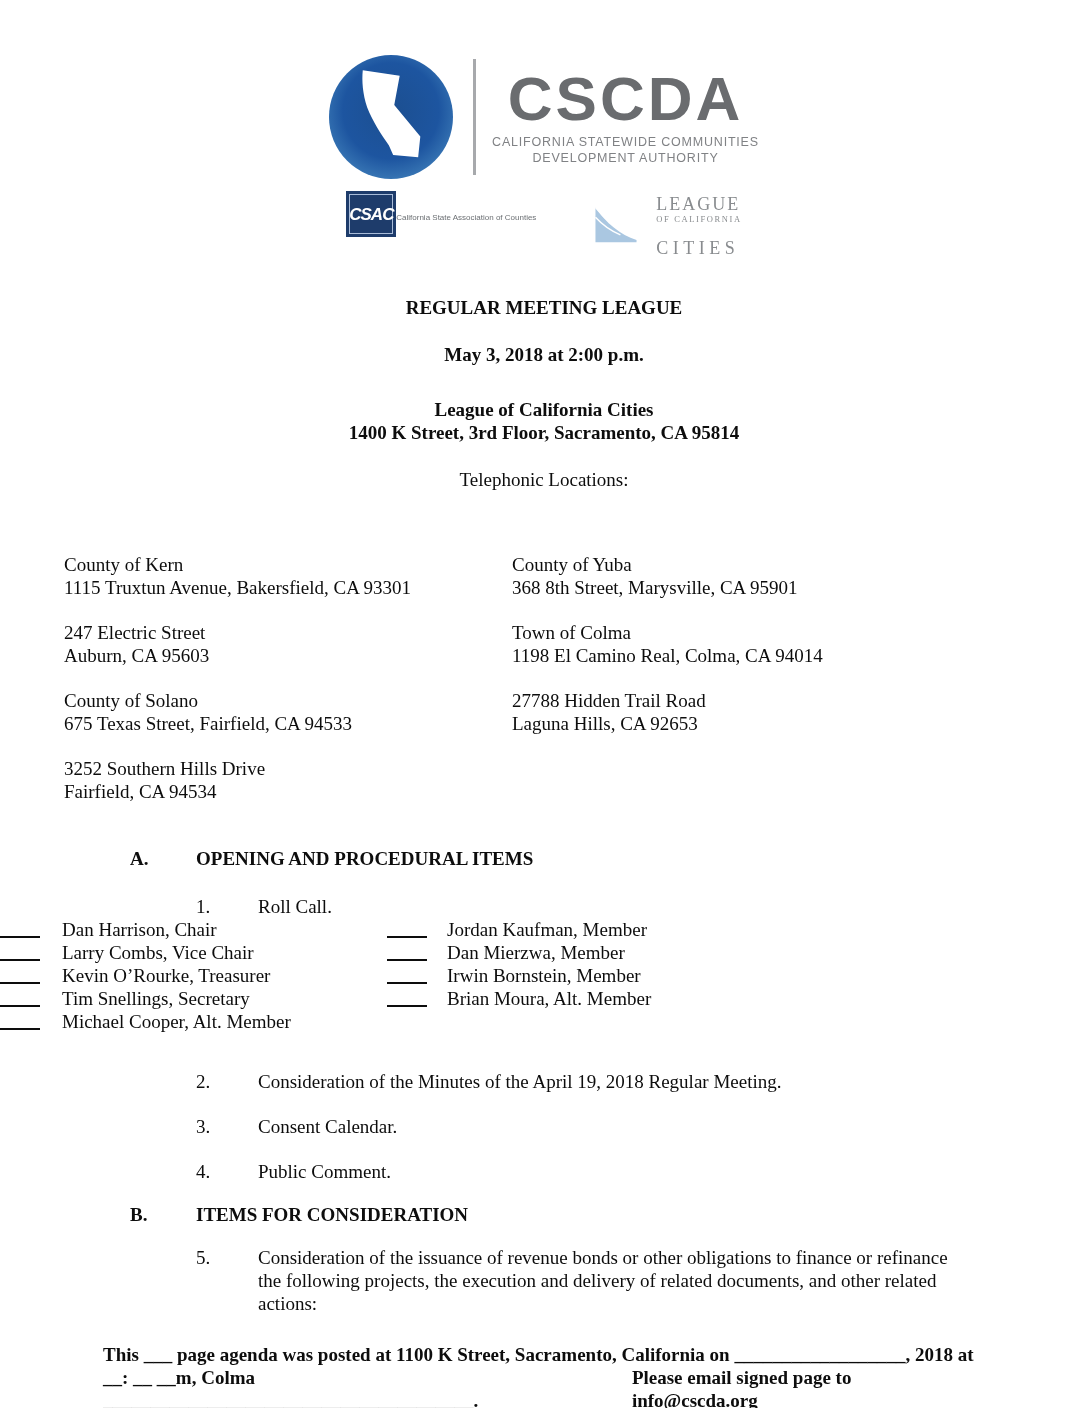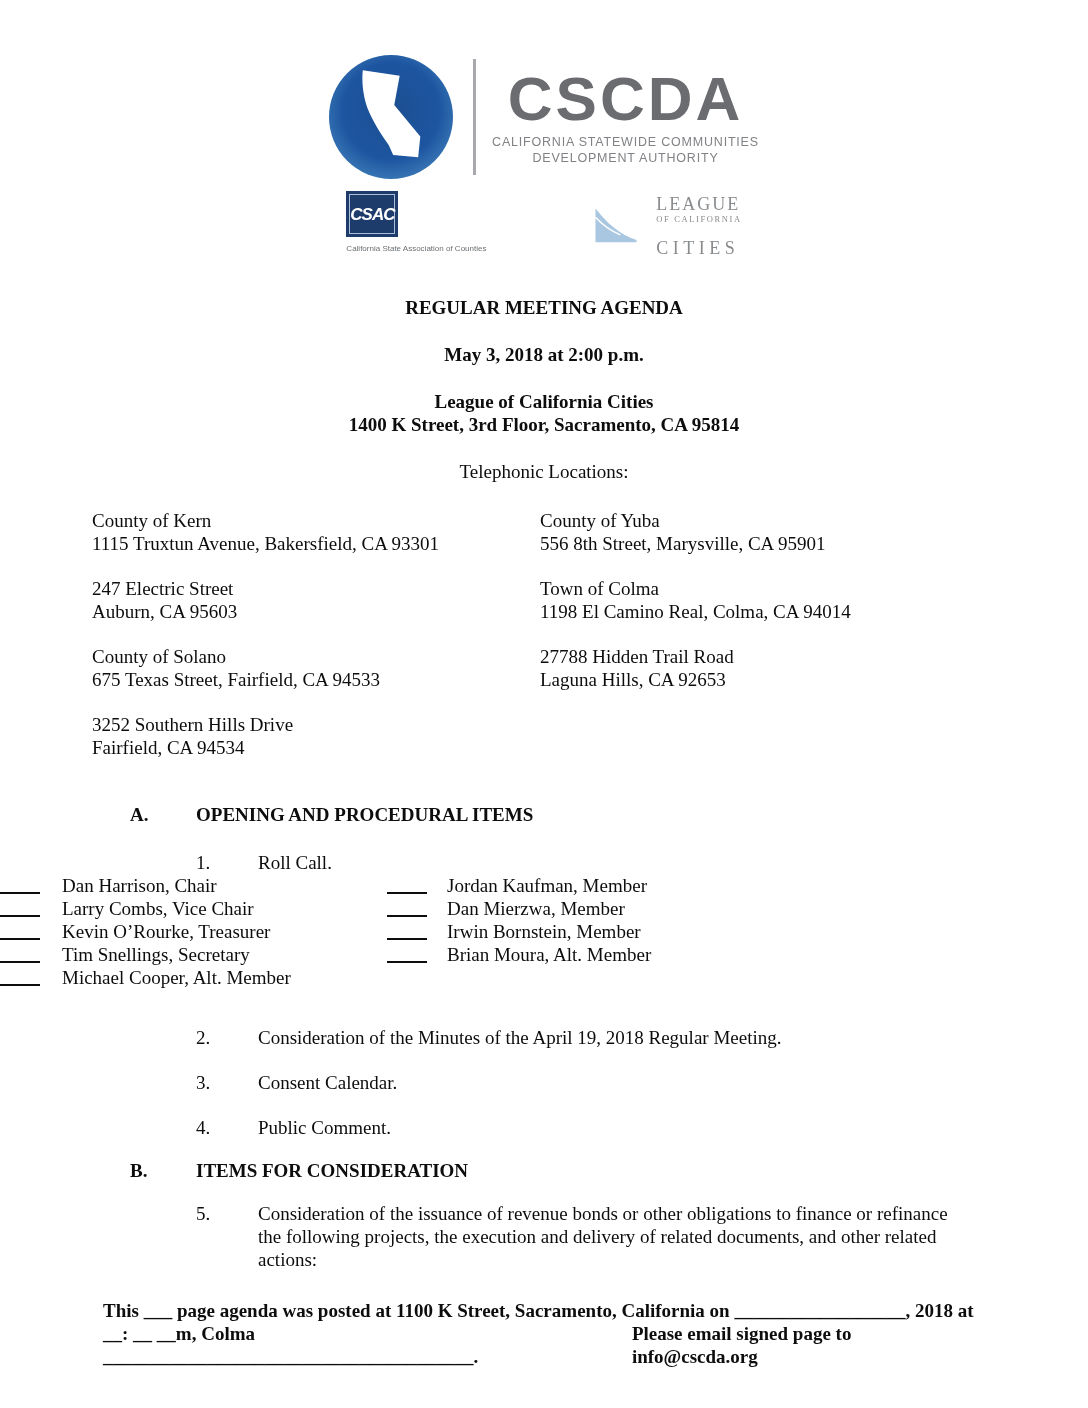--- a/index.html
+++ b/index.html
@@ -32,21 +32,21 @@
     color:#6a6c6f; letter-spacing:3px;
   }
   .cscda-sub {
     font-family:"Liberation Sans", sans-serif;
     font-size:12.5px; line-height:16px; letter-spacing:0.8px;
     color:#808285; text-align:center; margin-top:5px;
   }
 
   
   .sublogo-row { margin-top:12px; display:flex; justify-content:center; align-items:flex-start; gap:58px; }
-  .csac-block { display:flex; flex-direction:column; align-items:flex-start; width:190px; }
+  .csac-block { display:flex; flex-direction:row; align-items:center; width:190px; }
   .csac-box {
     width:52px; height:46px; background:#1e3c6b;
     box-shadow: inset 0 0 0 3px #1e3c6b, inset 0 0 0 4px #a9bcd8;
     display:flex; align-items:center; justify-content:center;
   }
   .csac-acronym {
     font-family:"Liberation Sans", sans-serif;
     font-style:italic; font-weight:bold; font-size:17px;
     color:#ffffff; letter-spacing:-1px; line-height:1;
   }
@@ -59,25 +59,25 @@
   .league-text { display:flex; flex-direction:column; color:#898c8f; font-family:"Liberation Serif", serif; }
   .league-w1 { font-size:18px; line-height:18px; letter-spacing:2px; }
   .league-w2 { font-size:8.5px; line-height:10px; letter-spacing:1.6px; margin-top:1px; }
   .league-w3 { font-size:18px; line-height:19px; letter-spacing:4.5px; margin-top:15px; }
 
   
   .center { text-align:center; }
   .bold { font-weight:bold; }
   .doc-title   { margin-top:38px; }
   .doc-date    { margin-top:24px; }
-  .doc-venue1  { margin-top:24px; }
+  .doc-venue1  { margin-top:32px; }
   .doc-tele    { margin-top:24px; }
 
   
-  .locations { margin-top:26px; padding-left:92px; }
+  .locations { margin-top:62px; padding-left:64px; }
   .loc-row { display:flex; }
   .loc-block { width:448px; margin-bottom:22px; }
   .loc-block.single { width:auto; }
 
   
   .section-heading { display:flex; padding-left:130px; font-weight:bold; }
   .section-heading .letter { width:66px; flex-shrink:0; }
   .sec-a { margin-top:22px; }
   .sec-b { margin-top:20px; }
 
@@ -138,35 +138,35 @@
         </svg>
       </div>
       <div class="league-text">
         <span class="league-w1">LEAGUE</span>
         <span class="league-w2">OF CALIFORNIA</span>
         <span class="league-w3">CITIES</span>
       </div>
     </div>
   </div>
 
-  <div class="doc-title center bold">REGULAR MEETING AGENDA</div>
+  <div class="doc-title center bold">REGULAR MEETING LEAGUE</div>
   <div class="doc-date center bold">May 3, 2018 at 2:00 p.m.</div>
   <div class="doc-venue1 center bold">League of California Cities</div>
   <div class="center bold">1400 K Street, 3rd Floor, Sacramento, CA 95814</div>
   <div class="doc-tele center">Telephonic Locations:</div>
 
   <div class="locations">
     <div class="loc-row">
       <div class="loc-block">
         <div>County of Kern</div>
         <div>1115 Truxtun Avenue, Bakersfield, CA 93301</div>
       </div>
       <div class="loc-block single">
         <div>County of Yuba</div>
-        <div>556 8th Street, Marysville, CA 95901</div>
+        <div>368 8th Street, Marysville, CA 95901</div>
       </div>
     </div>
     <div class="loc-row">
       <div class="loc-block">
         <div>247 Electric Street</div>
         <div>Auburn, CA 95603</div>
       </div>
       <div class="loc-block single">
         <div>Town of Colma</div>
         <div>1198 El Camino Real, Colma, CA 94014</div>

